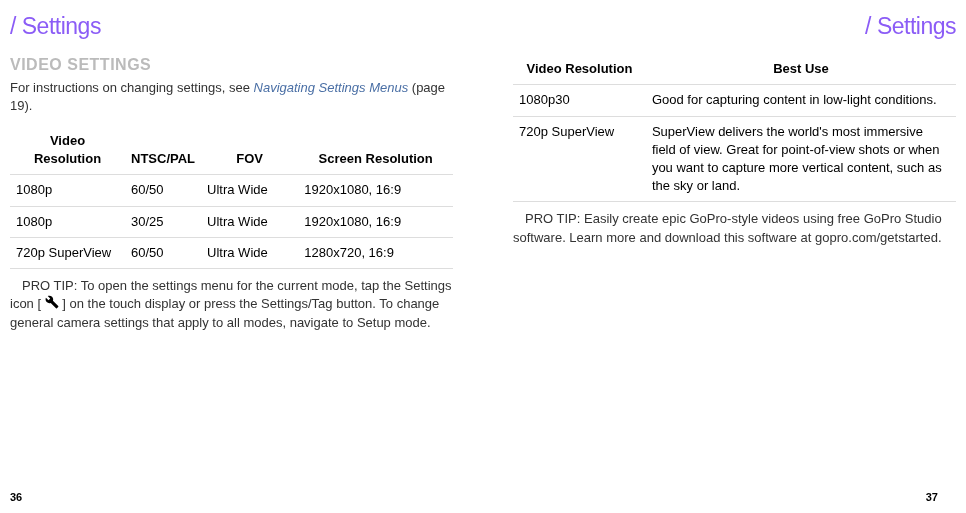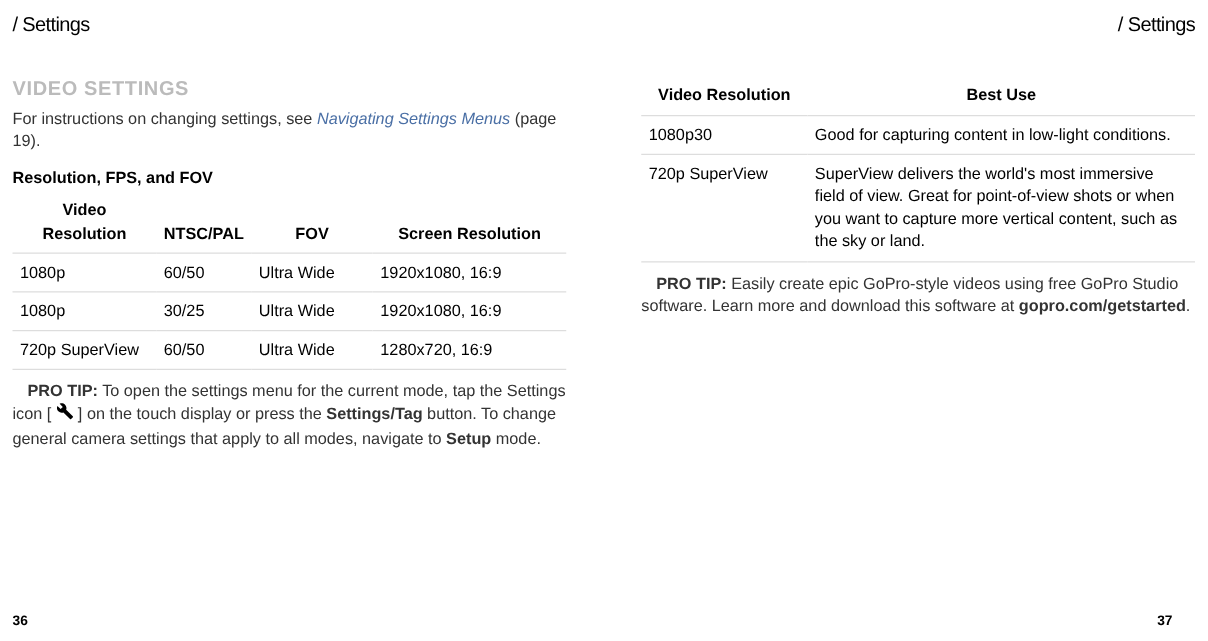--- a/index.html
+++ b/index.html
@@ -20,24 +20,24 @@
     }
     .page {
       width: 50%;
       padding: 10px 30px 30px 10px;
       position: relative;
     }
     .page.right {
       padding: 10px 10px 30px 30px;
     }
     .page-header {
-      font-size: 16px;
+      font-size: 23px;
       font-weight: normal;
-      color: #000000;
-      margin-bottom: 29px;
+      color: #8b5cf6;
+      margin-bottom: 12px;
       letter-spacing: -0.5px;
     }
     .page.right .page-header {
       text-align: right;
     }
     .section-label {
       font-weight: bold;
       color: #bbb;
       text-transform: uppercase;
       font-size: 16px;
@@ -74,25 +74,25 @@
     td {
       padding: 6px 6px;
       border-bottom: 1px solid #ddd;
       vertical-align: top;
     }
     .protip {
       font-size: 13px;
       color: #333;
     }
     .protip-label {
-      font-weight: bold;
+      font-weight: normal;
       padding-left: 12px;
     }
     .bold-inline {
-      font-weight: bold;
+      font-weight: normal;
       text-align: right;
     }
     .icon-wrench {
       display: inline-block;
       vertical-align: middle;
     }
     .page-num {
       position: absolute;
       bottom: 8px;
       font-size: 11px;
@@ -115,21 +115,20 @@
 
   <div class="page">
     <div class="page-header">/ Settings</div>
 
     <div class="section-label">VIDEO SETTINGS</div>
 
     <p class="paragraph">
       <span>For instructions on changing settings, see </span><span class="link-text">Navigating Settings Menus</span><span> (page 19).</span>
     </p>
 
-    <div class="subhead">Resolution, FPS, and FOV</div>
 
     <table>
       <thead>
         <tr>
           <th class="col-res">Video Resolution</th>
           <th class="col-ntsc">NTSC/PAL</th>
           <th class="col-fov">FOV</th>
           <th class="col-sr">Screen Resolution</th>
         </tr>
       </thead>

